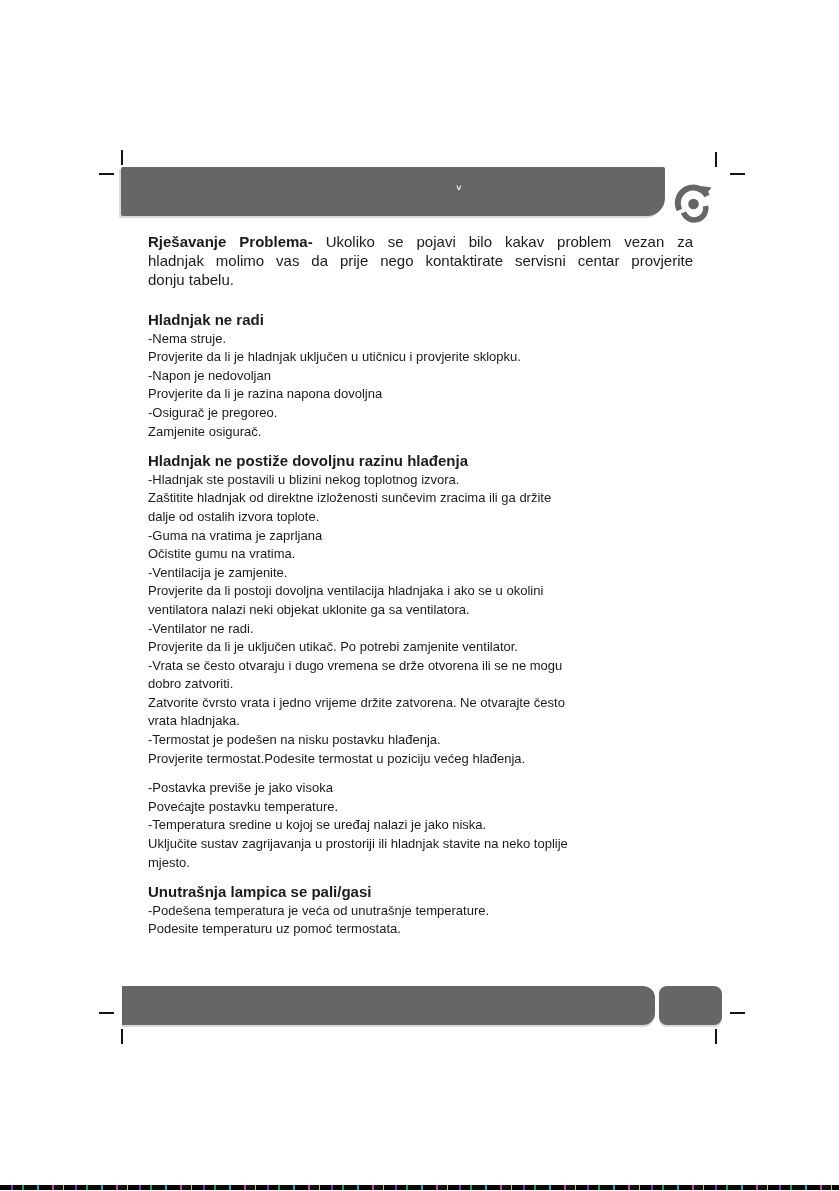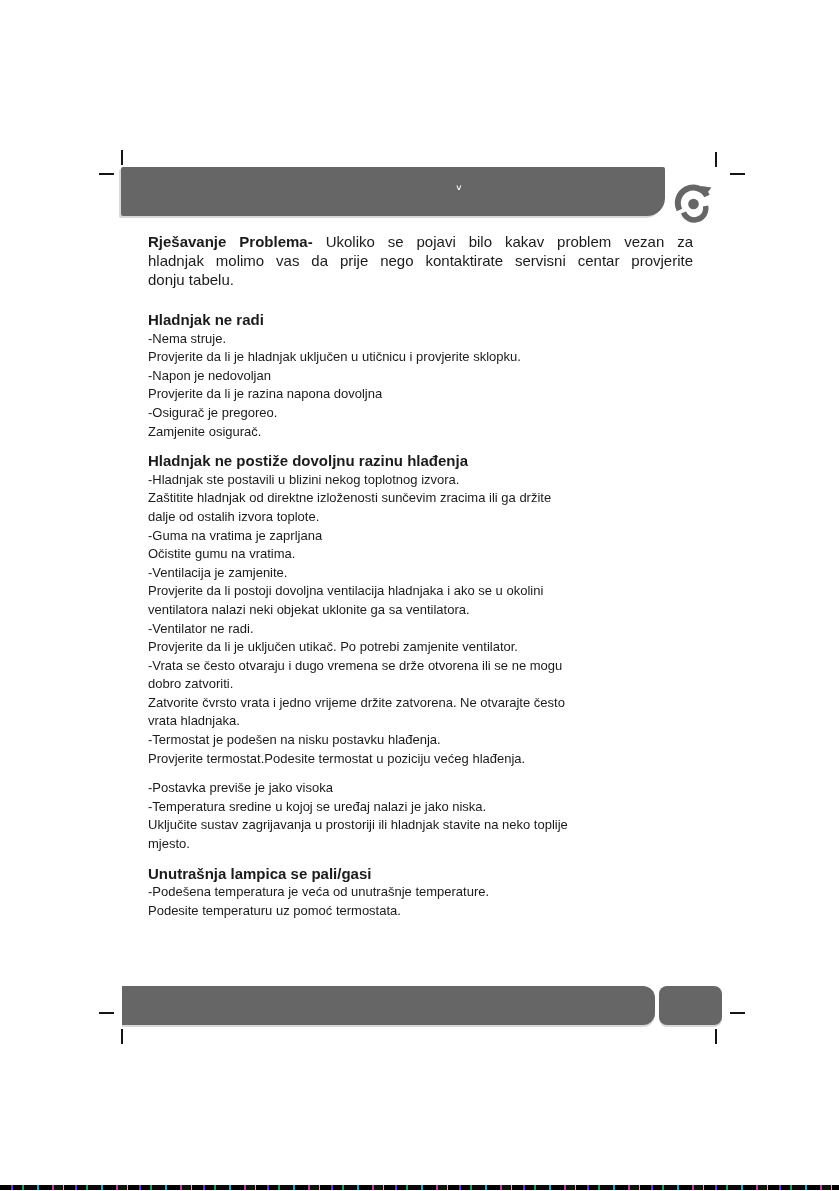--- a/index.html
+++ b/index.html
@@ -122,20 +122,21 @@
         <div class="line">Provjerite da li je uključen utikač. Po potrebi zamjenite ventilator.</div>
         <div class="line">-Vrata se često otvaraju i dugo vremena se drže otvorena ili se ne mogu</div>
         <div class="line">dobro zatvoriti.</div>
         <div class="line">Zatvorite čvrsto vrata i jedno vrijeme držite zatvorena. Ne otvarajte često</div>
         <div class="line">vrata hladnjaka.</div>
         <div class="line">-Termostat je podešen na nisku postavku hlađenja.</div>
         <div class="line">Provjerite termostat.Podesite termostat u poziciju većeg hlađenja.</div>
       </div>
       <div class="section">
         <div class="line">-Postavka previše je jako visoka</div>
+        <div class="line">Povećajte postavku temperature.</div>
         <div class="line">-Temperatura sredine u kojoj se uređaj nalazi je jako niska.</div>
         <div class="line">Uključite sustav zagrijavanja u prostoriji ili hladnjak stavite na neko toplije</div>
         <div class="line">mjesto.</div>
       </div>
       <div class="section">
         <div class="sec-title">Unutrašnja lampica se pali/gasi</div>
         <div class="line">-Podešena temperatura je veća od unutrašnje temperature.</div>
         <div class="line">Podesite temperaturu uz pomoć termostata.</div>
       </div>
     </div>

